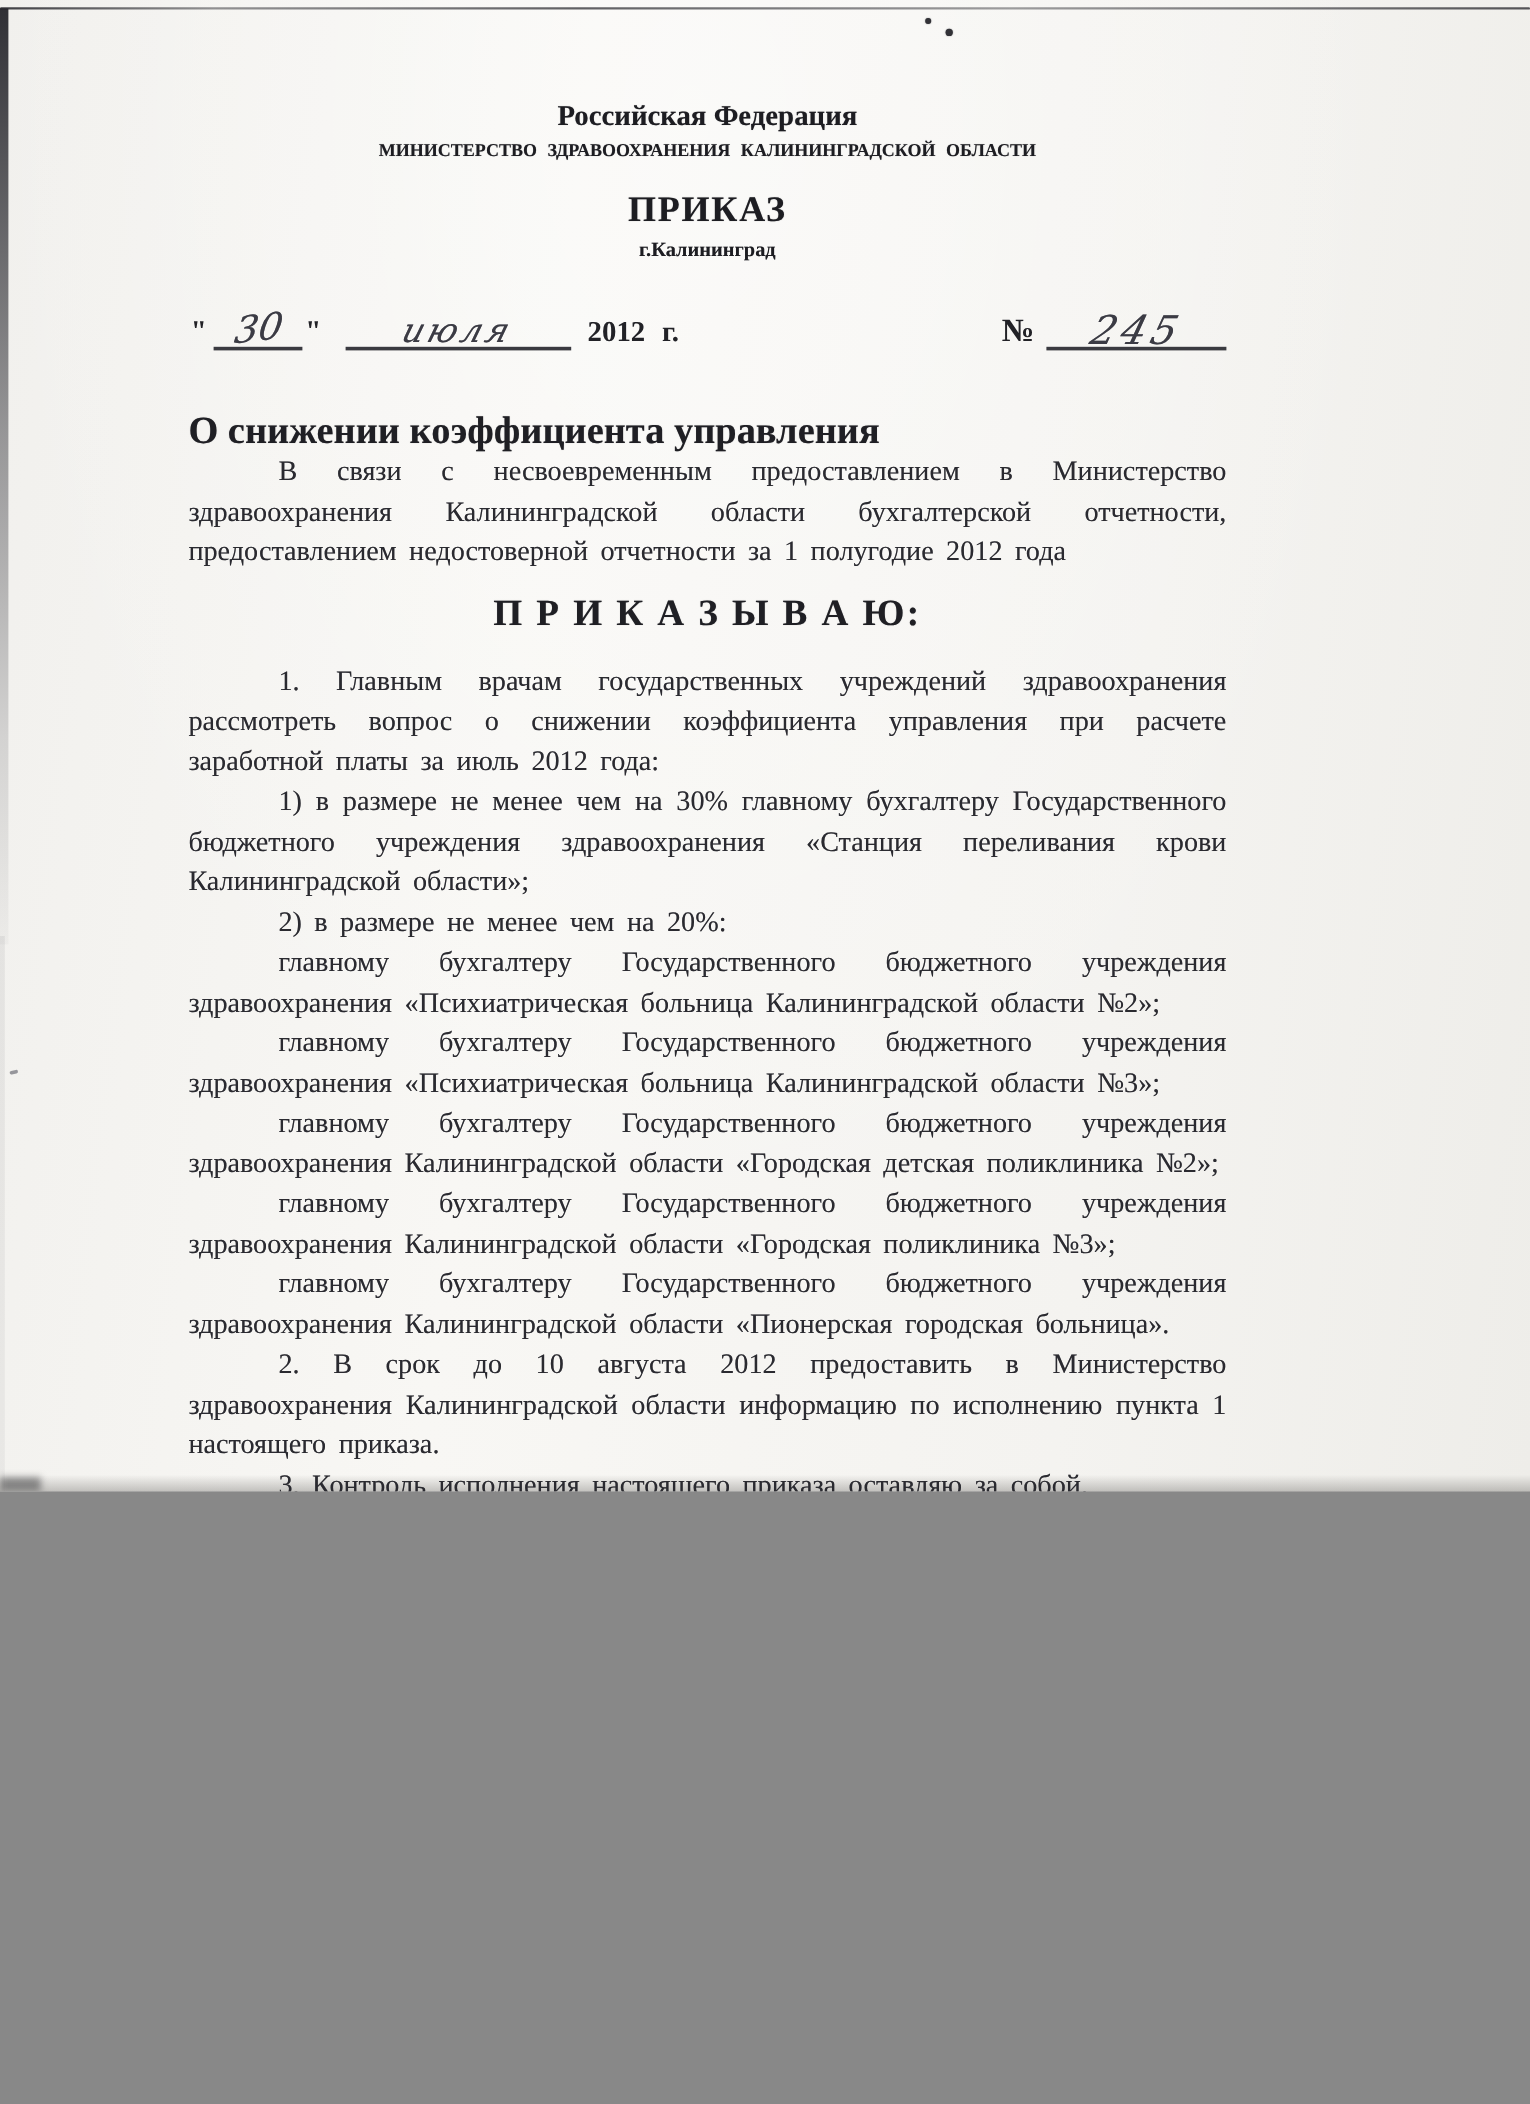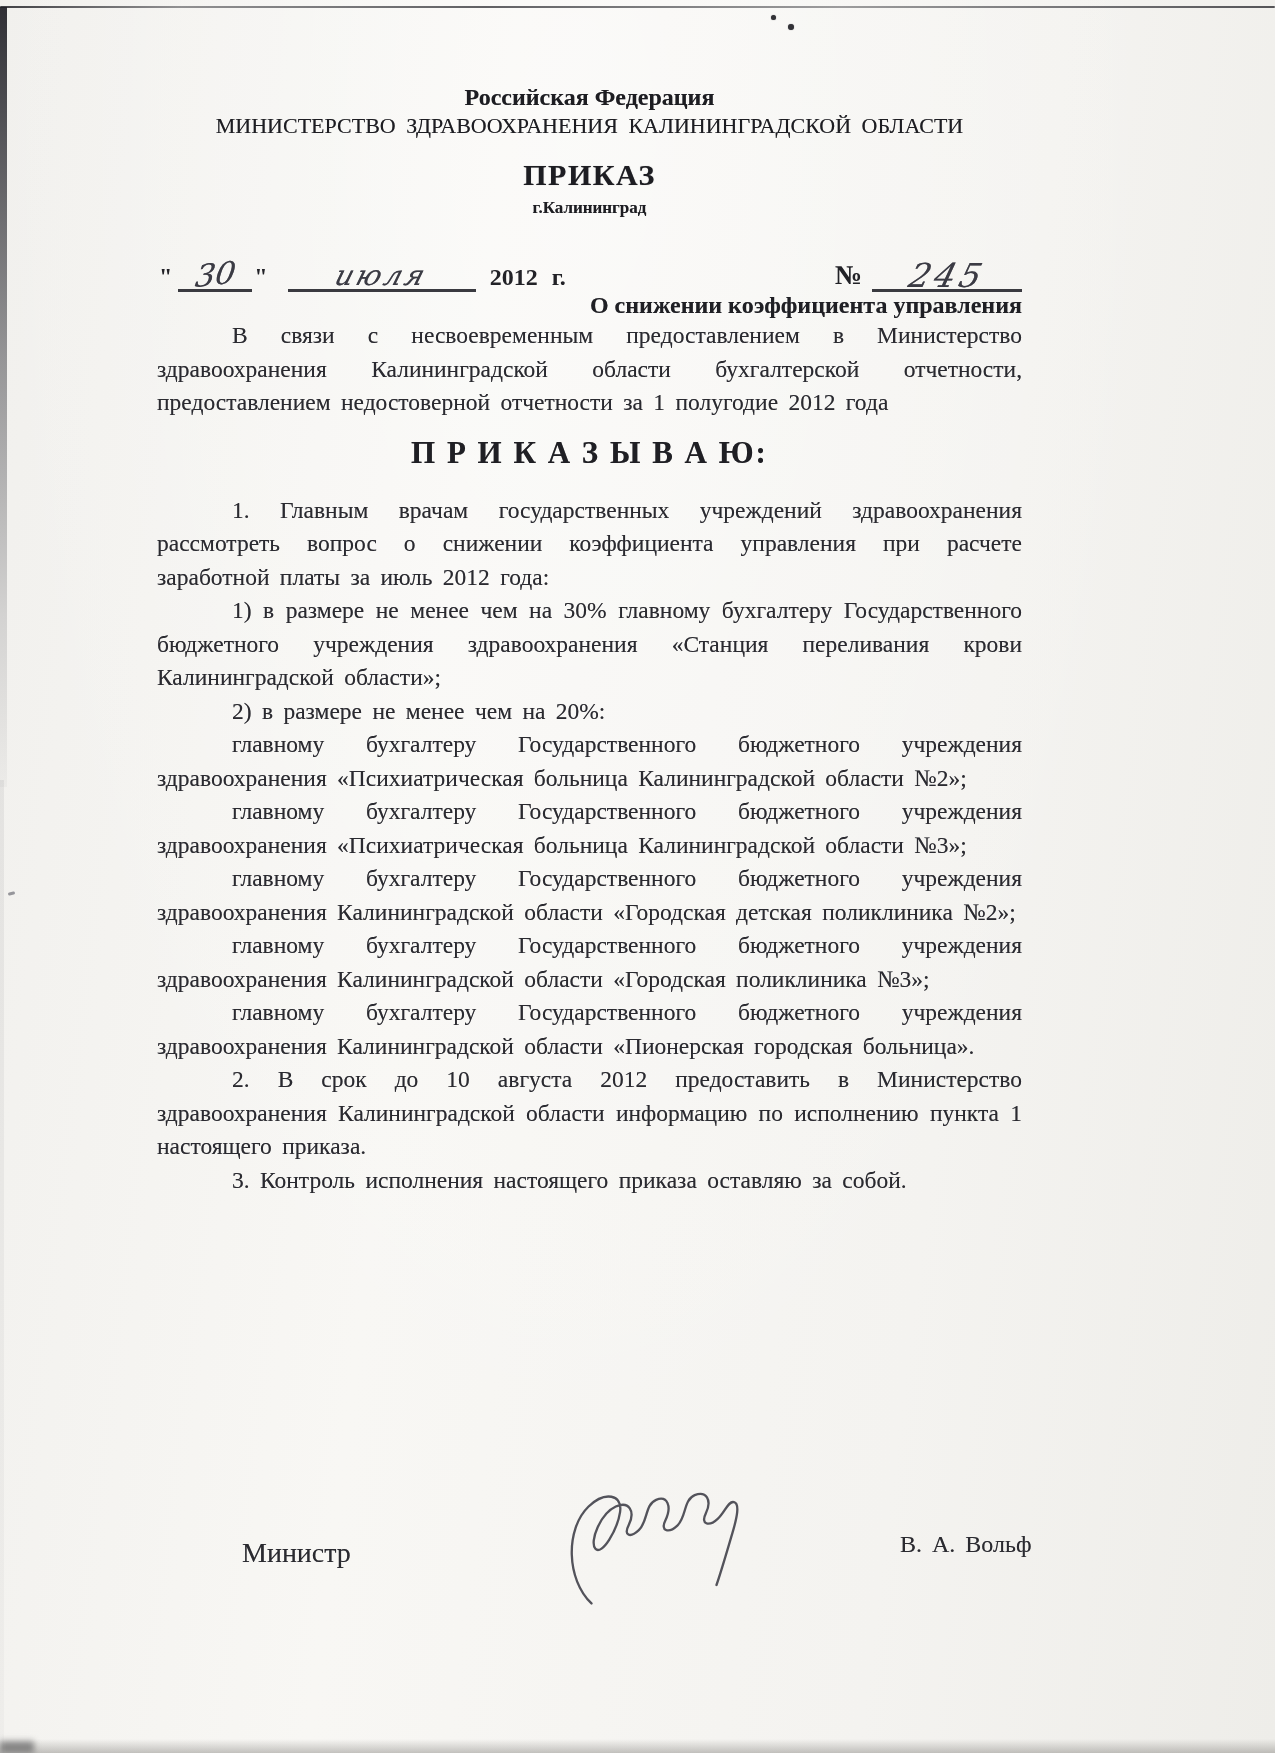--- a/index.html
+++ b/index.html
@@ -1,19 +1,19 @@
 <!DOCTYPE html>
 <html lang="ru"><head>
 <meta charset="utf-8">
 <style>
   html,body { margin:0; padding:0; background:#888; }
   .page {
     position: relative;
     width: 1275px;
-    height: 1753px;
+    height: 1243px;
     margin: 0 auto;
     overflow: hidden;
     font-family: "Liberation Serif", "DejaVu Serif", serif;
     color: #27272c;
     background:
       radial-gradient(ellipse at 45% 8%, rgba(255,255,255,0.45), transparent 60%),
       linear-gradient(97deg, #f1f0ed 0%, #f8f7f4 35%, #f4f3f0 72%, #eeede9 100%);
   }
   .content {
     position: absolute;
@@ -45,21 +45,21 @@
     position:absolute; left:0; right:0; bottom:0; height:14px;
     background: linear-gradient(to bottom, rgba(255,255,255,0), rgba(108,106,102,0.38));
   }
   .scan-bottom-corner {
     position:absolute; left:0; bottom:0; width:34px; height:12px;
     background: rgba(66,66,68,0.55); filter: blur(3px);
   }
   
   .doc-header { padding-top:82px; text-align:center; color:#1d1d22; }
   .h-country  { font-size:24px; font-weight:bold; line-height:30px; text-shadow:0 0 0.6px rgba(35,35,40,0.5); }
-  .h-ministry { font-size:22px; font-weight:normal; line-height:28px; word-spacing:5px; white-space:nowrap;
+  .h-ministry { font-size:15px; font-weight:bold; line-height:28px; word-spacing:5px; white-space:nowrap;
                 text-shadow:0 0 0.6px rgba(35,35,40,0.5); }
   .h-doctype  { font-size:30px; font-weight:bold; line-height:38px; letter-spacing:1.5px; margin-top:16px;
                 text-shadow:0 0 0.7px rgba(35,35,40,0.55); }
   .h-city     { font-size:17px; font-weight:bold; line-height:28px; text-shadow:0 0 0.5px rgba(35,35,40,0.5); }
 
   .date-row {
     margin-top:26px;
     display:flex; align-items:flex-end;
     font-size:24px; font-weight:bold; color:#222227;
     height:44px;
@@ -78,21 +78,21 @@
     position:relative; top:3px;
     text-shadow:0 0 0.5px rgba(59,59,68,0.6);
   }
   .hw-day   { font-size:31px; transform:skewX(-14deg) rotate(-7deg); }
   .hw-month { font-size:28px; transform:skewX(-16deg); letter-spacing:3px; }
   .hw-num   { font-size:33px; transform:skewX(-15deg); letter-spacing:4px; top:6px; }
   .year { margin-left:14px; padding-bottom:1px; word-spacing:8px; white-space:nowrap;margin-top:16px; }
   .flex-sp { flex:1 1 auto; }
   .no-label { font-size:27px; padding-bottom:1px; }
 
-  .subject { text-align:right; font-size:24px; font-weight:bold; color:#1f1f24;
+  .subject { margin-top:48px; text-align:left; font-size:32px; font-weight:bold; color:#1f1f24;
              text-shadow:0 0 0.6px rgba(35,35,40,0.5); }
 
   .para {
     margin:0; text-indent:75px; text-align:justify;
     font-size:23.5px; line-height:33.5px; word-spacing:4.5px;
     color:#2a2a30; text-shadow:0 0 0.5px rgba(42,42,48,0.45);
   }
   .preamble { }
 
   .decree { margin-top:16px; text-align:center; font-size:31px; font-weight:bold; letter-spacing:2px;

